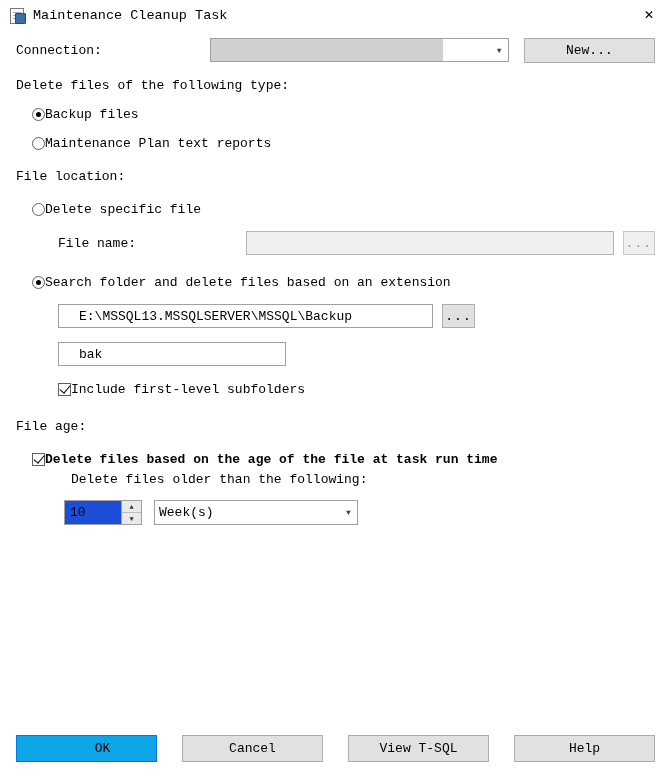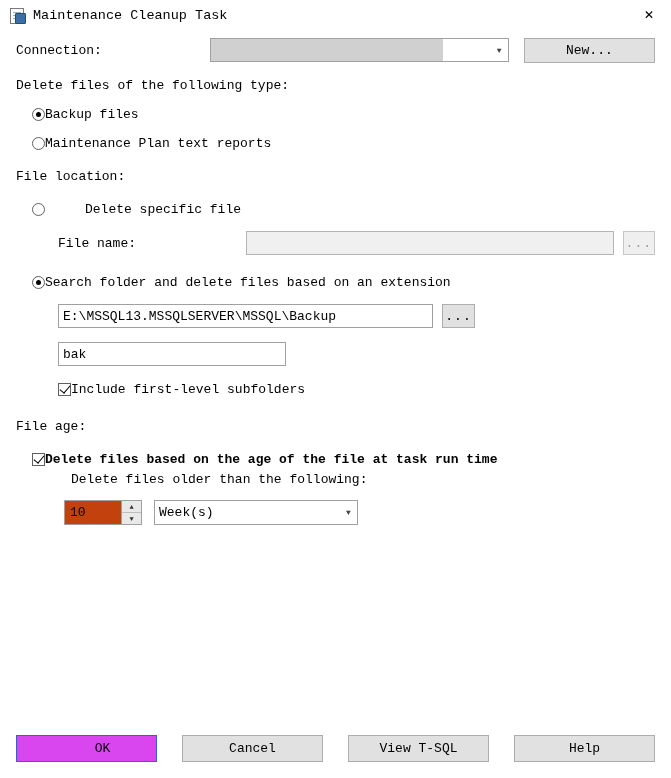--- a/index.html
+++ b/index.html
@@ -204,21 +204,21 @@
     align-items: center;
     margin-top: 14px;
   }
   .textbox {
     height: 24px;
     box-sizing: border-box;
     border: 1px solid #a0a0a0;
     background: #ffffff;
     display: flex;
     align-items: center;
-    padding-left: 4px;
+    padding-left: 20px;
     font-size: 13px;
     color: #000;
     overflow: hidden;
     white-space: nowrap;
   }
   .textbox.disabled { background: #f0f0f0; border-color:#b5b5b5; }
   .ellipsis-btn {
     width: 33px;
     height: 24px;
     margin-left: 9px;
@@ -233,21 +233,21 @@
   }
   .ellipsis-btn.disabled { color: #9a9a9a; background:#efefef; border-color:#c6c6c6;}
 
   
   .spin-wrap {
     display: flex;
     align-items: stretch;
     width: 78px;
     height: 25px;
     border: 1px solid #a0a0a0;
-    background: #c2410c;
+    background: #1d4ed8;
     box-sizing: border-box;
   }
   .spin-val {
     flex: 1 1 auto;
     display: flex;
     align-items: center;
     padding-left: 5px;
     font-size: 13px;
   }
   .spin-btns {
@@ -275,21 +275,21 @@
     bottom: 16px;
     display: flex;
     justify-content: space-between;
   }
   .footer .btn {
     width: 141px;
     height: 27px;
   }
   .footer .btn.primary {
     border: 1px solid #0078d7;
-    background: #d946ef;
+    background: #0ea5e9;
     padding-left: 32px;
   }
 </style>
 </head>
 <body>
 
 <div class="dialog">
 
   <div class="titlebar">
     <div class="title-icon">
@@ -319,21 +319,21 @@
       <span class="opt-label">Backup files</span>
     </div>
 
     <div class="opt" style="margin-left:16px;">
       <span class="radio"></span>
       <span class="opt-label">Maintenance Plan text reports</span>
     </div>
 
     <div class="label section-label">File location:</div>
 
-    <div class="opt" style="margin-left:16px;margin-top:18px;gap:40px;">
+    <div class="opt" style="margin-left:16px;margin-top:18px;">
       <span class="radio"></span>
       <span class="opt-label">Delete specific file</span>
     </div>
 
     <div class="field-row" style="margin-left:42px;">
       <div class="label" style="width:192px;">File name:</div>
       <div class="textbox disabled" style="width:375px;"></div>
       <div class="ellipsis-btn disabled">...</div>
     </div>
 

